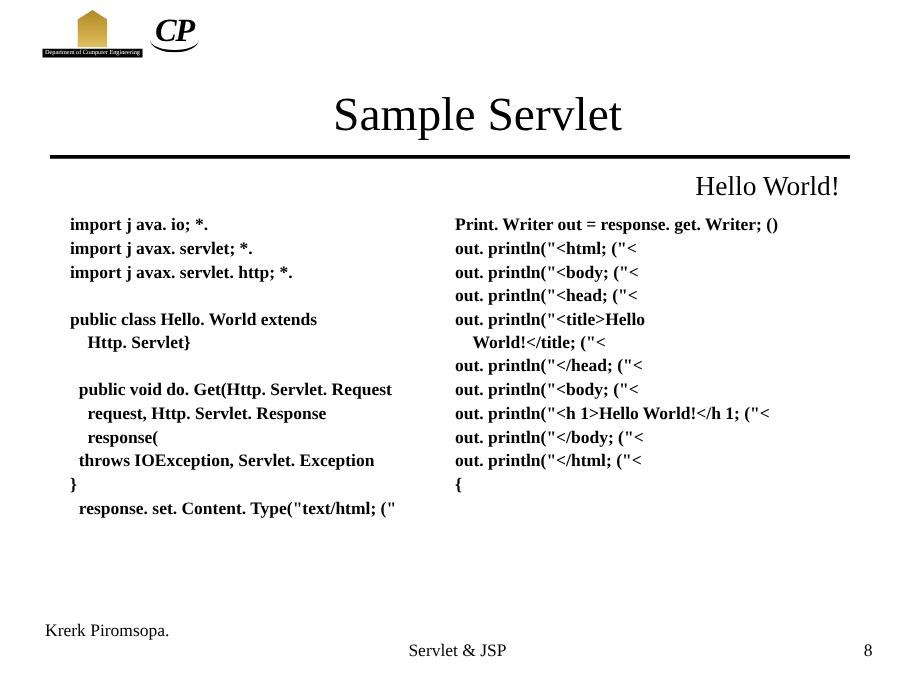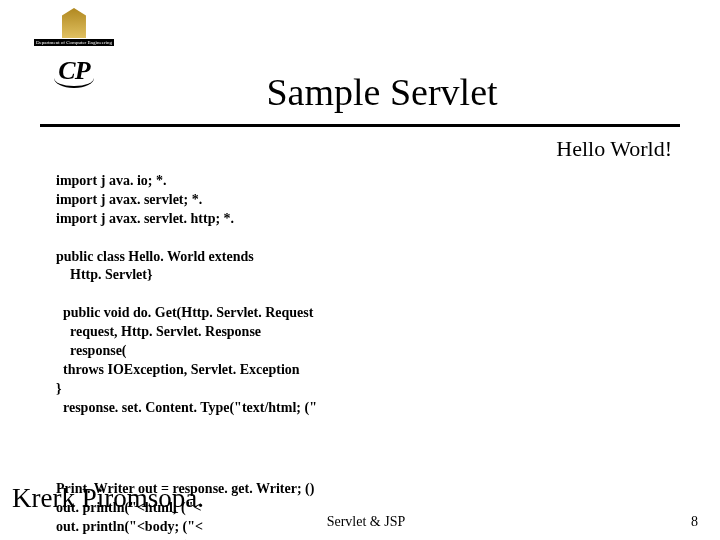--- a/index.html
+++ b/index.html
@@ -19,21 +19,20 @@
     position: relative;
     box-sizing: border-box;
   }
   .logos {
     position: absolute;
     top: 8px;
     left: 34px;
     display: flex;
     align-items: center;
     gap: 10px;
-    flex-direction: column;
   }
   .logo-eng {
     display: flex;
     flex-direction: column;
     align-items: center;
     font-size: 6px;
     line-height: 1;
   }
   .logo-eng .pillar {
     width: 24px;
@@ -94,33 +93,32 @@
     position: absolute;
     top: 172px;
     left: 56px;
     right: 40px;
     bottom: 80px;
     display: flex;
     gap: 8px;
     font-size: 14px;
     font-weight: bold;
     line-height: 1.35;
-    flex-direction: column;
   }
   .col {
     flex: 1 1 0;
     white-space: pre-wrap;
   }
   .col.left { flex: 0 0 300px; }
   .col.right { flex: 1 1 auto; }
   .author {
     position: absolute;
-    left: 12px;
+    left: 36px;
     bottom: 26px;
-    font-size: 27px;
+    font-size: 14px;
   }
   .footer-center {
     position: absolute;
     left: 12px;
     right: 0;
     bottom: 10px;
     text-align: center;
     font-size: 14px;
   }
   .page-num {

